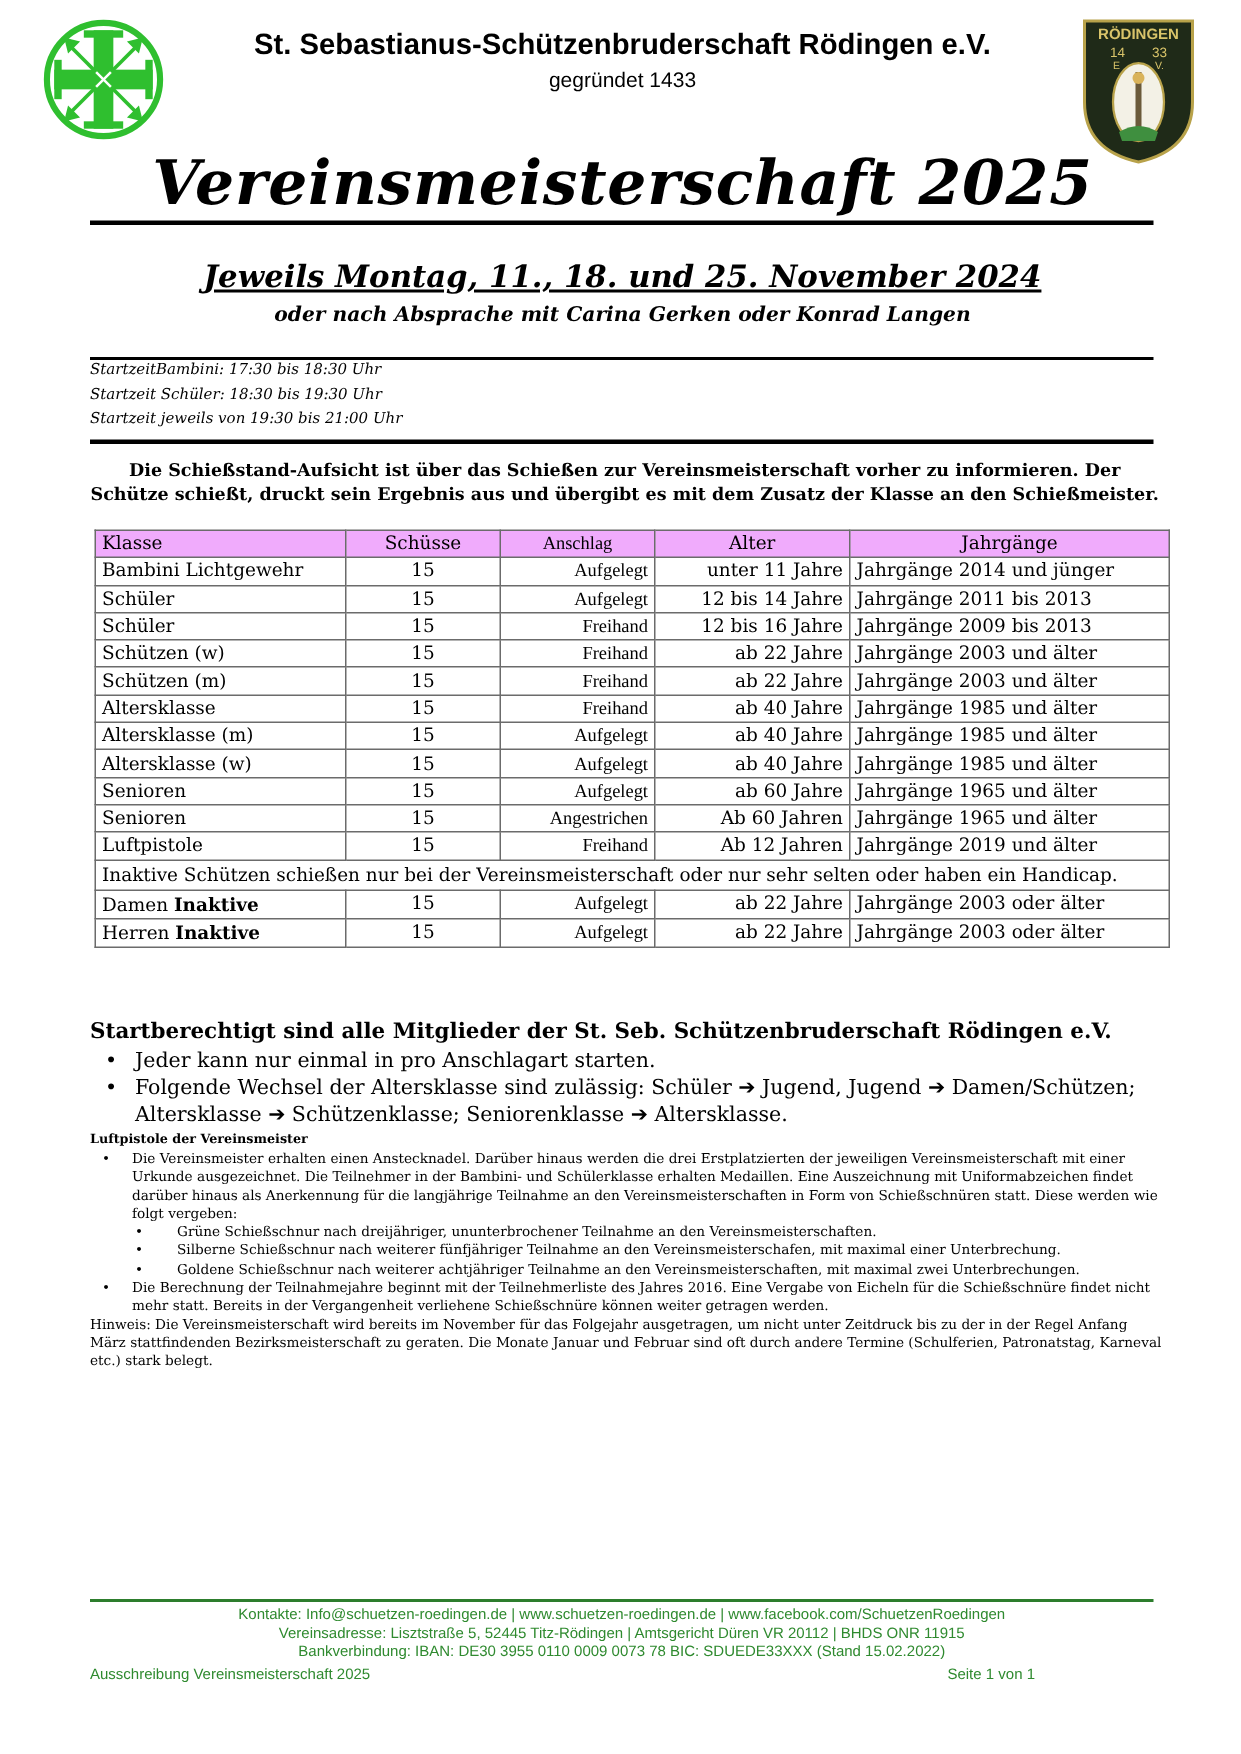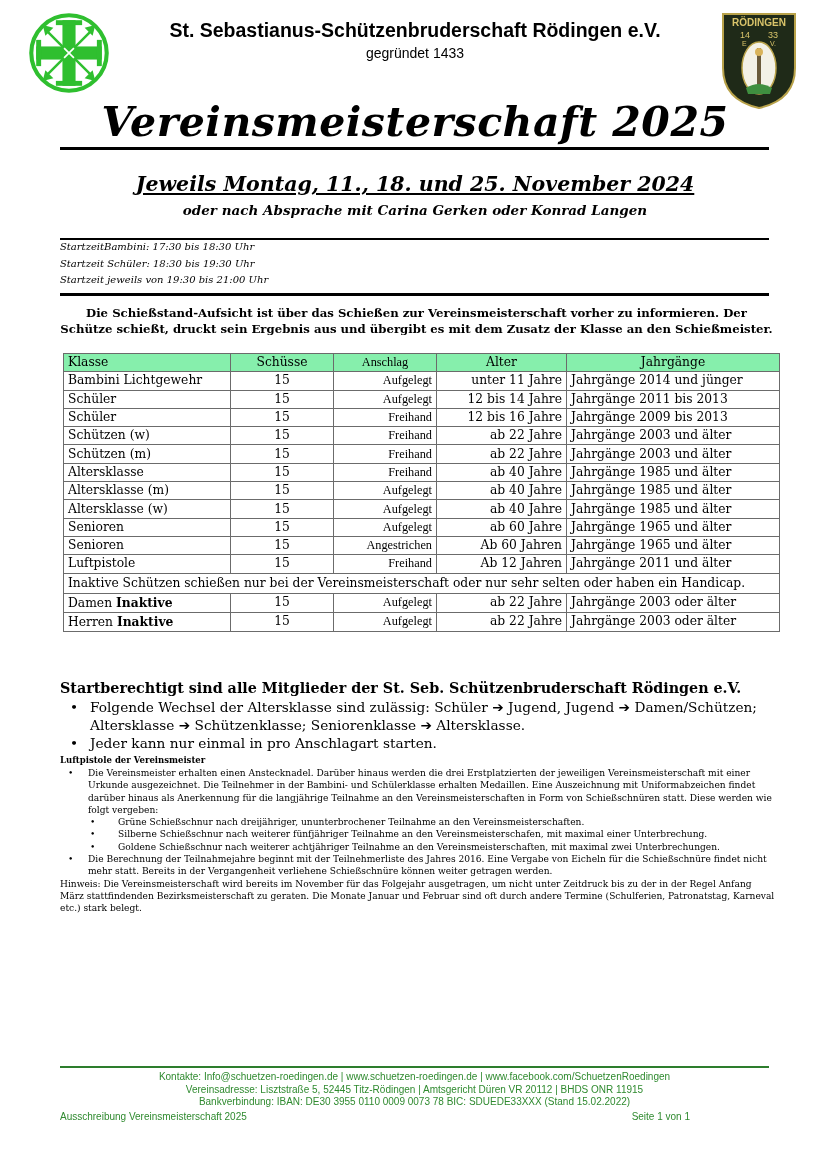--- a/index.html
+++ b/index.html
@@ -19,21 +19,21 @@
   #arrangement { position: absolute; left: 60px; width: 710px; top: 202px; text-align: center; font-size: 13.5px; font-weight: bold; font-style: italic; font-family: "DejaVu Serif", serif; }
 
   .rule { position: absolute; left: 60px; width: 709px; height: 3px; background: #000; }
   #start-times { position: absolute; left: 60px; top: 239px; font-size: 10px; font-style: italic; font-family: "DejaVu Serif", serif; line-height: 16.5px; }
 
   #notice { position: absolute; left: 60px; width: 713px; top: 305px; text-align: center; font-size: 11.7px; font-weight: bold; font-family: "DejaVu Serif", serif; line-height: 16px; }
 
   
   #classes-table { position: absolute; left: 63px; top: 353px; width: 717px; border-collapse: collapse; font-family: "DejaVu Serif", serif; font-size: 12.3px; }
   #classes-table td, #classes-table th { border: 1px solid #6b6b6b; padding: 0 4px; height: 17.3px; line-height: 17px; font-weight: normal; white-space: nowrap; }
-  #classes-table th { background: #86efac; }
+  #classes-table th { background: #f0abfc; }
   #classes-table th.c0 { text-align: left; }
   #classes-table .c0 { width: 158px; text-align: left; }
   #classes-table .c1 { width: 94px; text-align: center; }
   #classes-table .c2 { width: 94px; text-align: right; font-family: Liberation Serif, serif; }
   #classes-table .c3 { width: 121px; text-align: right; }
   #classes-table .c4 { text-align: left; }
   #classes-table th.c1, #classes-table th.c2, #classes-table th.c3, #classes-table th.c4 { text-align: center; }
   #classes-table td.note { white-space: normal; line-height: 17px; padding: 1px 4px; }
 
   
@@ -193,21 +193,21 @@
         <td class="c1">15</td>
         <td class="c2">Angestrichen</td>
         <td class="c3">Ab 60 Jahren</td>
         <td class="c4">Jahrgänge 1965 und älter</td>
       </tr>
       <tr>
         <td class="c0">Luftpistole</td>
         <td class="c1">15</td>
         <td class="c2">Freihand</td>
         <td class="c3">Ab 12 Jahren</td>
-        <td class="c4">Jahrgänge 2011 und älter</td>
+        <td class="c4">Jahrgänge 2019 und älter</td>
       </tr>
       <tr>
         <td colspan="5" class="note">Inaktive Schützen schießen nur bei der Vereinsmeisterschaft oder nur sehr selten oder haben ein Handicap.</td>
       </tr>
       <tr>
         <td class="c0"><span style="white-space: pre;">Damen </span><b>Inaktive</b></td>
         <td class="c1">15</td>
         <td class="c2">Aufgelegt</td>
         <td class="c3">ab 22 Jahre</td>
         <td class="c4">Jahrgänge 2003 oder älter</td>
@@ -217,22 +217,22 @@
         <td class="c1">15</td>
         <td class="c2">Aufgelegt</td>
         <td class="c3">ab 22 Jahre</td>
         <td class="c4">Jahrgänge 2003 oder älter</td>
       </tr>
     </tbody>
 </table>
 
 <div id="eligibility-heading">Startberechtigt sind alle Mitglieder der St. Seb. Schützenbruderschaft Rödingen e.V.</div>
 <ul id="rules-list">
+  <li>Jeder kann nur einmal in pro Anschlagart starten.</li>
   <li>Folgende Wechsel der Altersklasse sind zulässig: Schüler ➔ Jugend, Jugend ➔ Damen/Schützen; Altersklasse ➔ Schützenklasse; Seniorenklasse ➔ Altersklasse.</li>
-  <li>Jeder kann nur einmal in pro Anschlagart starten.</li>
 </ul>
 
 <div id="award-heading">Luftpistole der Vereinsmeister</div>
 <div id="award-block">
   <div class="ab-item">Die Vereinsmeister erhalten einen Anstecknadel. Darüber hinaus werden die drei Erstplatzierten der jeweiligen Vereinsmeisterschaft mit einer Urkunde ausgezeichnet. Die Teilnehmer in der Bambini- und Schülerklasse erhalten Medaillen. Eine Auszeichnung mit Uniformabzeichen findet darüber hinaus als Anerkennung für die langjährige Teilnahme an den Vereinsmeisterschaften in Form von Schießschnüren statt. Diese werden wie folgt vergeben:</div>
   <div class="ab-sub">Grüne Schießschnur nach dreijähriger, ununterbrochener Teilnahme an den Vereinsmeisterschaften.</div>
   <div class="ab-sub">Silberne Schießschnur nach weiterer fünfjähriger Teilnahme an den Vereinsmeisterschafen, mit maximal einer Unterbrechung.</div>
   <div class="ab-sub">Goldene Schießschnur nach weiterer achtjähriger Teilnahme an den Vereinsmeisterschaften, mit maximal zwei Unterbrechungen.</div>
   <div class="ab-item">Die Berechnung der Teilnahmejahre beginnt mit der Teilnehmerliste des Jahres 2016. Eine Vergabe von Eicheln für die Schießschnüre findet nicht mehr statt. Bereits in der Vergangenheit verliehene Schießschnüre können weiter getragen werden.</div>
   <div class="ab-hint">Hinweis: Die Vereinsmeisterschaft wird bereits im November für das Folgejahr ausgetragen, um nicht unter Zeitdruck bis zu der in der Regel Anfang März stattfindenden Bezirksmeisterschaft zu geraten. Die Monate Januar und Februar sind oft durch andere Termine (Schulferien, Patronatstag, Karneval etc.) stark belegt.</div>

